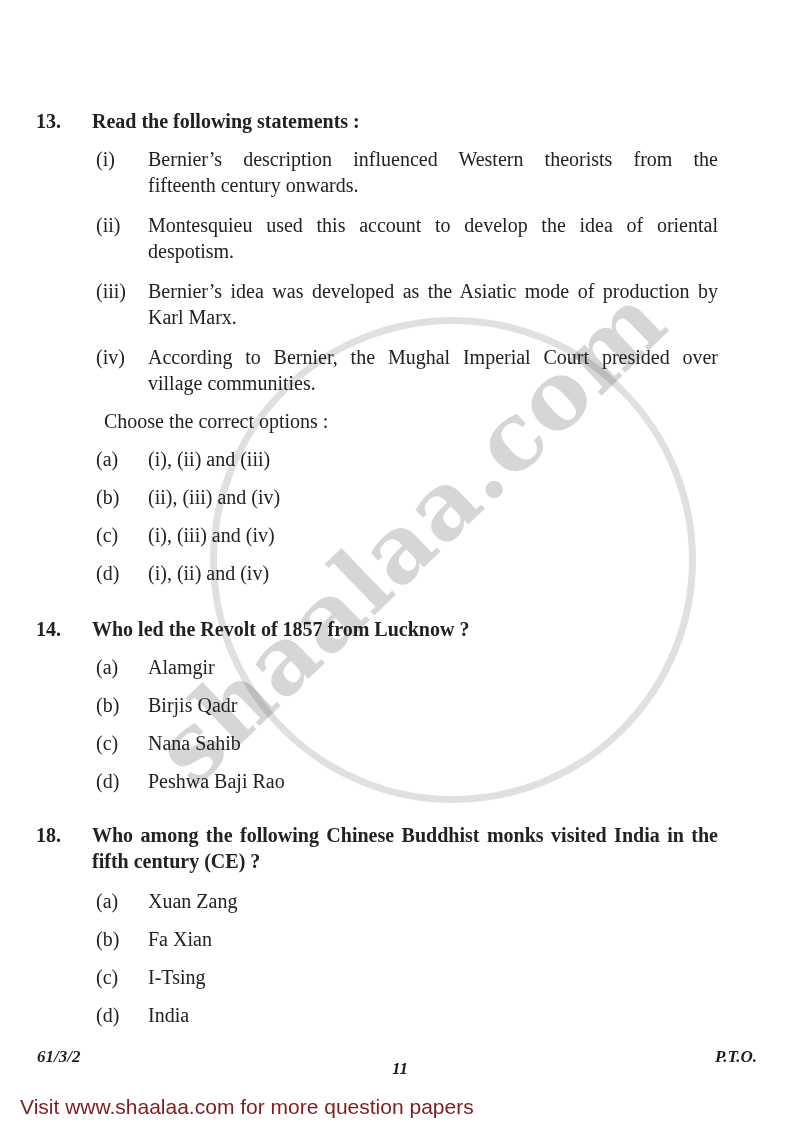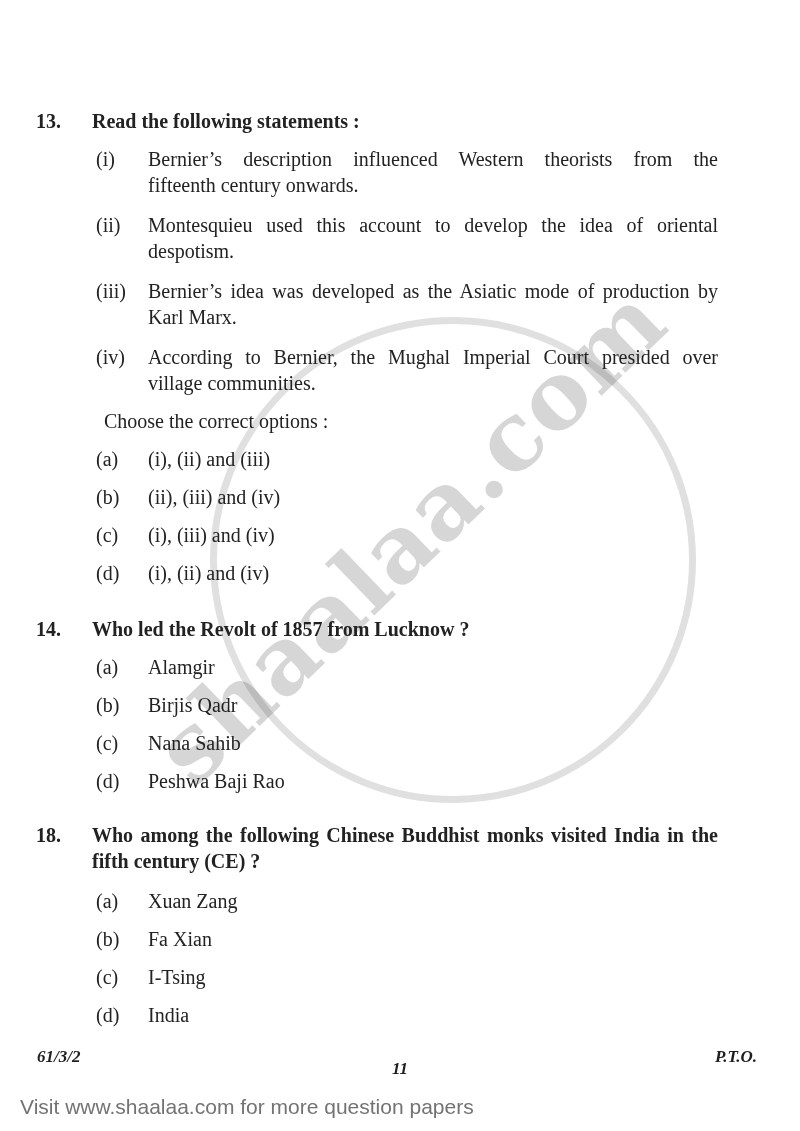--- a/index.html
+++ b/index.html
@@ -50,21 +50,21 @@
     font-style:italic;font-weight:600;
     font-size:17px;line-height:22px;color:#1e1e1e;
   }
   .f-left{position:absolute;left:37px;top:0;}
   .f-center{position:absolute;left:0;top:12px;width:100%;text-align:center;}
   .f-right{position:absolute;right:43px;top:0;}
   
   .promo{
     margin-left:20px;
     font-family:"Liberation Sans","DejaVu Sans",sans-serif;
-    font-size:21px;line-height:26px;color:#737373;
+    font-size:21px;line-height:26px;color:#7f1d1d;
   }
 </style>
 </head>
 <body>
 
 <div class="page">
 
   <div class="wm-circle"></div>
   <div class="wm-text">shaalaa.com</div>
 

